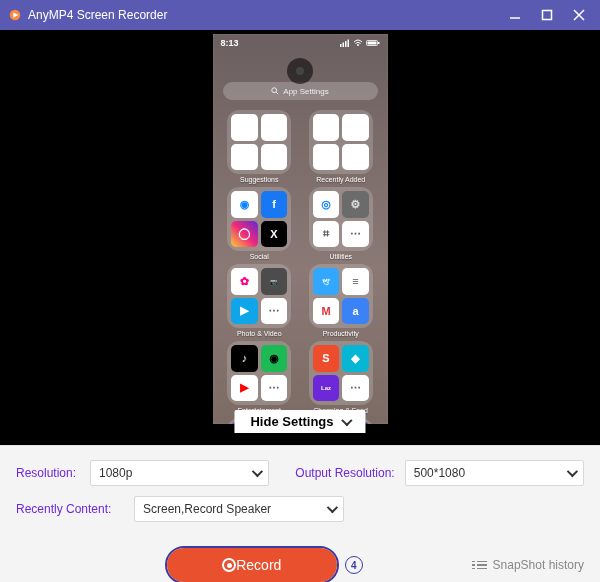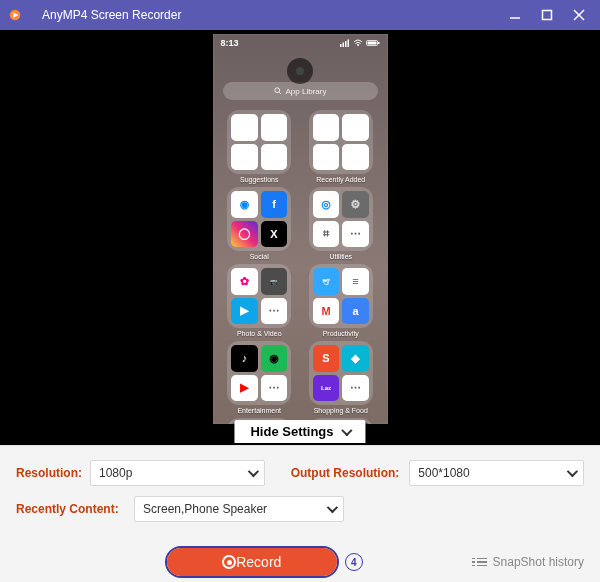--- a/index.html
+++ b/index.html
@@ -1,42 +1,42 @@
 <!DOCTYPE html>
 <html><head>
 <meta charset="utf-8">
 <style>
   * { box-sizing: border-box; margin: 0; padding: 0; font-family: -apple-system, BlinkMacSystemFont, "Segoe UI", Arial, sans-serif; }
   body { width: 600px; height: 582px; background: #fff; overflow: hidden; }
   .titlebar { height: 30px; background: #5a5ab3; display: flex; align-items: center; justify-content: space-between; padding: 0 8px; color: #fff; font-size: 12px; }
-  .titlebar-left { display: flex; align-items: center; gap: 20px; }
+  .titlebar-left { display: flex; align-items: center; gap: 6px; }
   .logo { width: 14px; height: 14px; display:flex; align-items:center; justify-content:center; }
   .win-controls { display: flex; gap: 6px; }
   .win-btn { width: 26px; height: 20px; display: flex; align-items: center; justify-content: center; cursor: pointer; }
   .preview-area { height: 415px; background: #000; position: relative; display: flex; justify-content: center; align-items: flex-start; padding-top: 4px; }
   .phone { width: 175px; height: 390px; background: #8a7a7a; border-radius: 0; overflow: hidden; position: relative; }
   .phone::before { content:""; position:absolute; inset:0; background: linear-gradient(180deg, #6b5f60 0%, #7c6d6a 30%, #8a7975 60%, #7d6c65 100%); filter: blur(1px); }
   .statusbar { position: relative; display: flex; justify-content: space-between; padding: 4px 8px; color: #fff; font-size: 9px; font-weight: 600; }
   .status-right { display:flex; gap:3px; align-items:center; }
   .notch { position: absolute; top: 24px; left: 50%; transform: translateX(-50%); width: 26px; height: 26px; background: rgba(0,0,0,0.55); border-radius: 50%; z-index:3; display:flex; align-items:center; justify-content:center; }
   .notch::after { content:""; width:8px; height:8px; background:#444; border-radius:50%; }
   .search-pill { position: relative; margin: 30px 10px 4px; height: 18px; background: rgba(255,255,255,0.22); border-radius: 10px; display: flex; align-items: center; justify-content: center; gap: 4px; color: #eee; font-size: 8px; }
   .folders { position: relative; display: grid; grid-template-columns: 1fr 1fr; gap: 4px 8px; padding: 6px 10px; }
   .folder { display: flex; flex-direction: column; align-items: center; gap: 2px; }
   .folder-grid { width: 64px; height: 64px; background: rgba(255,255,255,0.18); border-radius: 12px; display: grid; grid-template-columns: 1fr 1fr; gap: 3px; padding: 4px; }
   .app { border-radius: 5px; display:flex; align-items:center; justify-content:center; font-size:12px; font-weight:700; color:#fff; }
   .folder-label { color: #fff; font-size: 7px; text-shadow: 0 1px 1px rgba(0,0,0,0.4); white-space: nowrap; }
-  .hide-settings { position: absolute; bottom: 2px; left: 50%; transform: translateX(-50%); background: #fff; padding: 4px 16px; font-size: 13px; font-weight: 600; display: flex; align-items: center; gap: 8px; cursor: pointer; border-radius: 2px 2px 0 0; }
+  .hide-settings { position: absolute; bottom: 12px; left: 50%; transform: translateX(-50%); background: #fff; padding: 4px 16px; font-size: 13px; font-weight: 600; display: flex; align-items: center; gap: 8px; cursor: pointer; border-radius: 2px 2px 0 0; }
   .chevron-down { display: inline-block; width: 8px; height: 8px; border-right: 2px solid #333; border-bottom: 2px solid #333; transform: rotate(45deg) translateY(-2px); }
   .settings { padding: 14px 16px 6px; background: #f4f4f4; border-top: 1px solid #e4e4e4; }
   .row { display: flex; align-items: center; gap: 10px; margin-bottom: 10px; }
-  .label { font-size: 12px; color: #c2410c; white-space: nowrap; font-weight: bold; }
+  .label { font-size: 12px; color: #6d28d9; white-space: nowrap; }
   .select { flex: 1; height: 26px; background: #fff; border: 1px solid #d8d8d8; border-radius: 2px; display: flex; align-items: center; justify-content: space-between; padding: 0 8px; font-size: 12px; color: #333; cursor: pointer; }
   .controls { display: flex; align-items: center; justify-content: space-between; padding: 8px 16px 14px; background: #f4f4f4; }
-  .big-btn { display: flex; align-items: center; justify-content: center; height: 28px; border-radius: 17px; font-size: 14px; cursor: pointer; }
+  .big-btn { display: flex; align-items: center; justify-content: center; height: 34px; border-radius: 17px; font-size: 14px; cursor: pointer; }
   .record-btn { width: 170px; background: #e8502e; color: #fff; border: 2px solid #3b3ba5; }
   .snap-btn { width: 170px; background: #fff; color: #444; border: 2px solid #3b3ba5; }
   .rec-icon { width: 14px; height: 14px; border: 2px solid #fff; border-radius: 50%; display:flex; align-items:center; justify-content:center; }
   .rec-icon::after { content:""; width:5px; height:5px; background:#fff; border-radius:50%; }
   .cam-icon { width:16px; height:12px; border:1.5px solid #777; border-radius:2px; position:relative; }
   .cam-icon::before { content:""; position:absolute; top:-4px; left:4px; width:6px; height:3px; border:1.5px solid #777; border-bottom:none; border-radius:2px 2px 0 0; }
   .cam-icon::after { content:""; position:absolute; top:2px; left:4px; width:5px; height:5px; border:1.5px solid #777; border-radius:50%; }
   .btn-pair { display:flex; gap:0; border:2px solid #3b3ba5; border-radius:19px; overflow:hidden; }
   .btn-pair .big-btn { border:none; border-radius:0; }
   .badge { width: 18px; height: 18px; border: 1.5px solid #3b3ba5; border-radius: 50%; display: flex; align-items: center; justify-content: center; font-size: 10px; color: #3b3ba5; font-weight:700; margin-left:6px; }
@@ -101,21 +101,21 @@
             <rect x="12" y="3" width="1.5" height="2" fill="#fff"></rect>
           </svg>
       </span>
     </div>
     <div class="notch"></div>
     <div class="search-pill">
       <svg width="8" height="8" viewBox="0 0 10 10">
           <circle cx="4" cy="4" r="3" fill="none" stroke="#eee" stroke-width="1.2"></circle>
           <line x1="6.5" y1="6.5" x2="9" y2="9" stroke="#eee" stroke-width="1.2"></line>
         </svg>
-      <span>App Library</span>
+      <span>App Settings</span>
     </div>
     <div class="folders" id="folders">
         <div class="folder">
           <div class="folder-grid">
             <div class="app" style="background: rgb(255, 255, 255); color: rgb(102, 102, 102); font-size: 11px;"></div>
             <div class="app" style="background: rgb(255, 255, 255); color: rgb(102, 102, 102); font-size: 11px;"></div>
             <div class="app" style="background: rgb(255, 255, 255); color: rgb(102, 102, 102); font-size: 11px;"></div>
             <div class="app" style="background: rgb(255, 255, 255); color: rgb(102, 102, 102); font-size: 11px;"></div>
           </div>
           <div class="folder-label">Suggestions</div>
@@ -212,21 +212,21 @@
     </div>
     <span class="label" style="margin-left:16px">Output Resolution:</span>
     <div class="select">
       <span>500*1080</span>
       <span class="chevron-down"></span>
     </div>
   </div>
   <div class="row">
     <span class="label" style="width:108px">Recently Content:</span>
     <div class="select" style="max-width:210px">
-      <span>Screen,Phone Speaker</span>
+      <span>Screen,Record Speaker</span>
       <span class="chevron-down"></span>
     </div>
   </div>
 </div>
 
 <div class="controls">
   <div style="width:40px"></div>
   <div style="display:flex;align-items:center;">
     <div class="btn-pair">
       <div class="big-btn record-btn">

